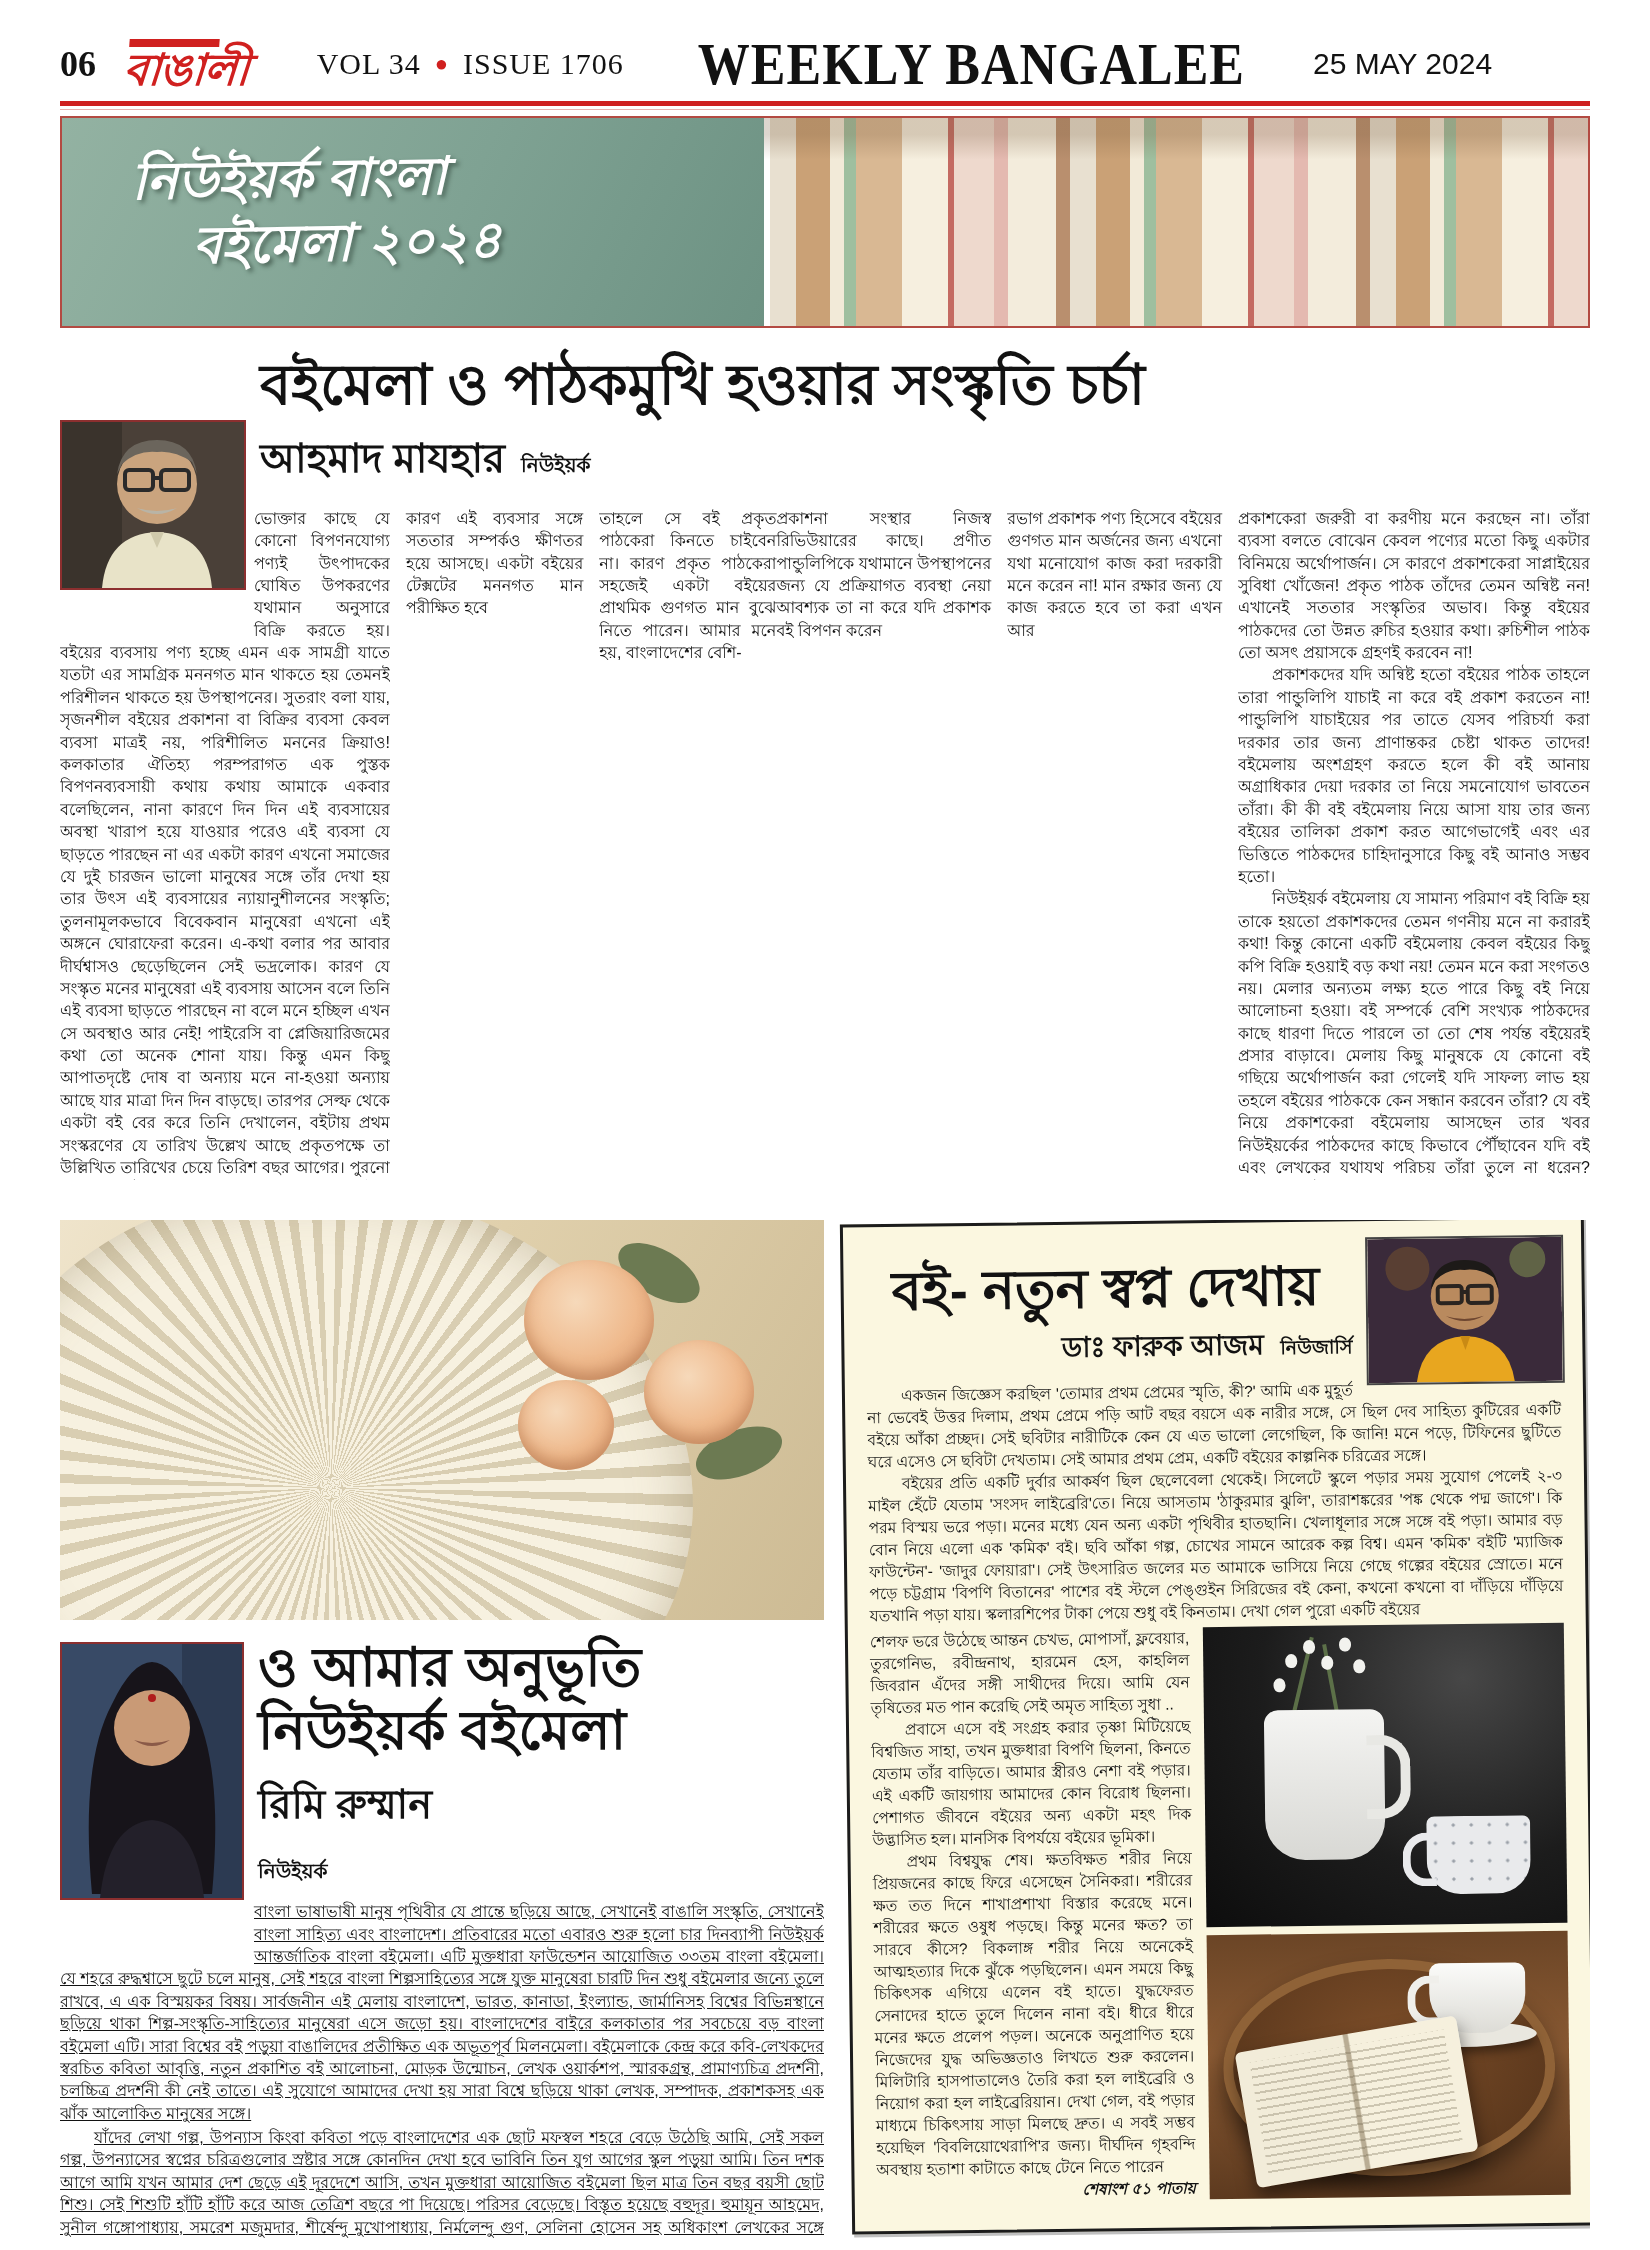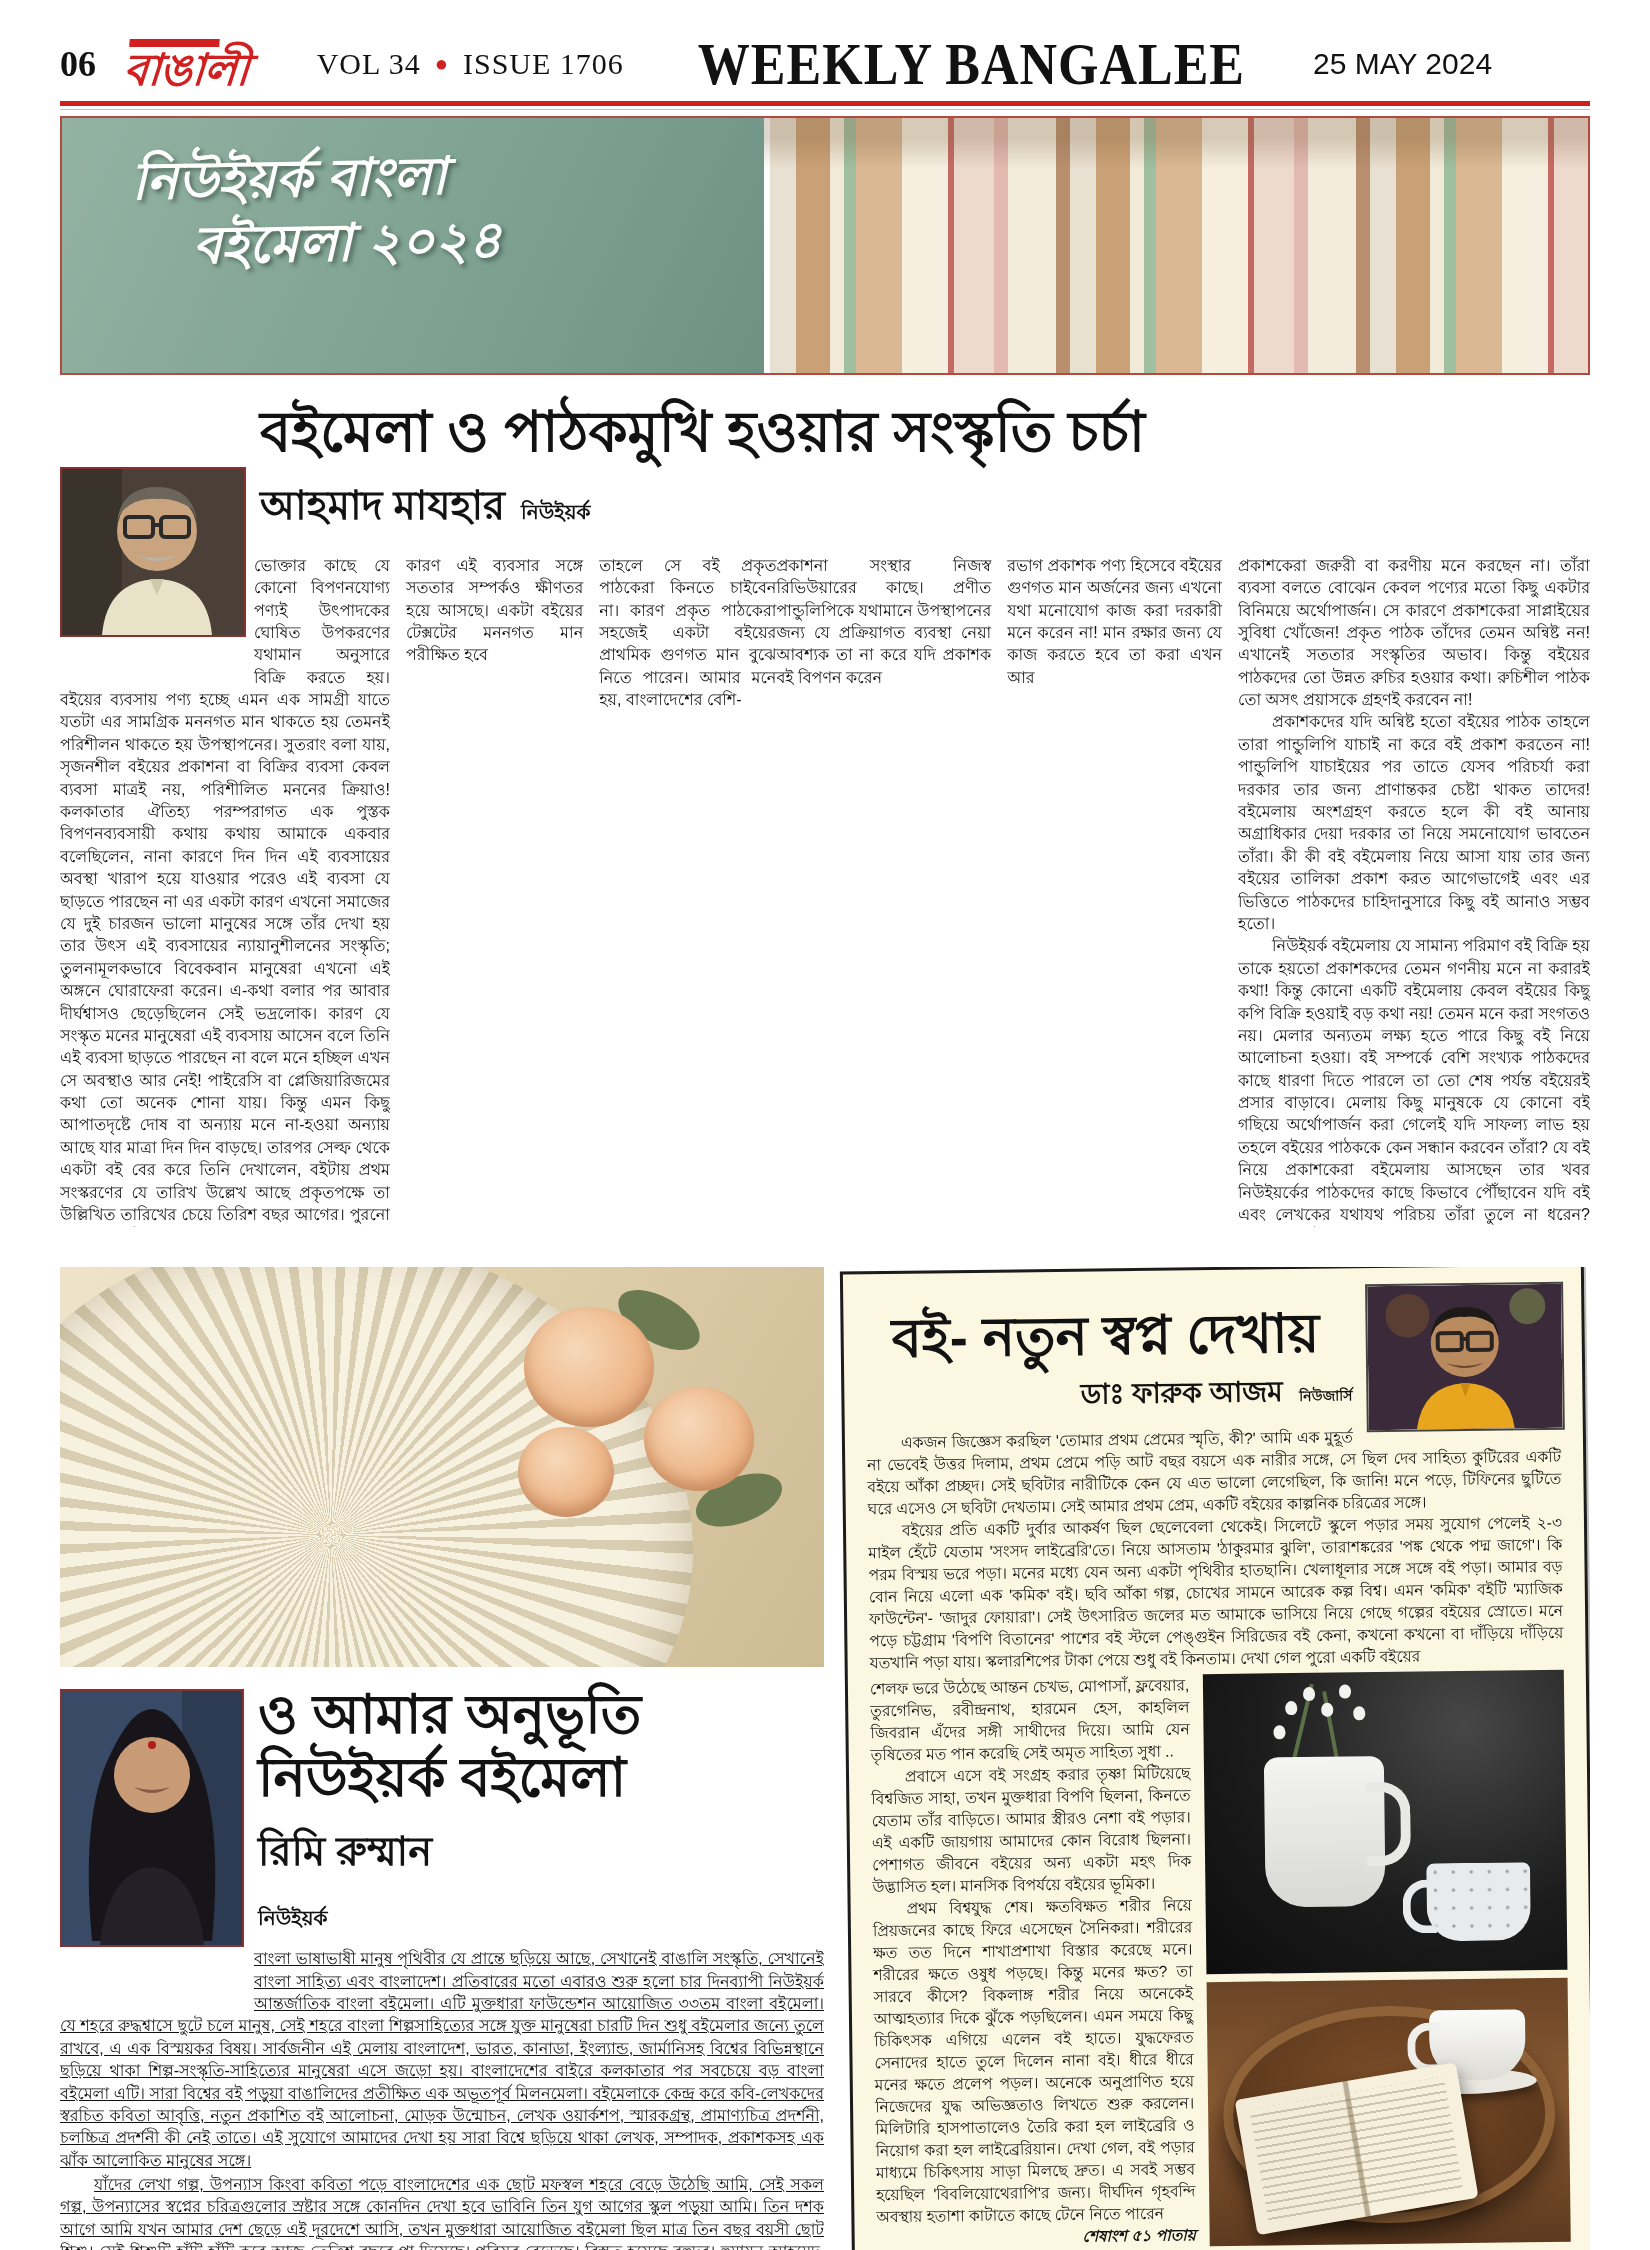--- a/index.html
+++ b/index.html
@@ -17,21 +17,21 @@
           font-style:italic; letter-spacing:-1px; padding-top:12px; transform:skewX(-4deg); }
   .logo::before { content:""; position:absolute; top:2px; left:4px; width:90px; height:8px; background:#d0201f; }
   .volissue { font-family:"Liberation Serif", serif; font-size:30px; letter-spacing:1px; display:flex; align-items:center; gap:14px; margin-left:40px; }
   .red-dot { color:#d0201f; font-size:22px; }
   .masthead { font-family:"Liberation Serif", serif; font-size:52px; font-weight:bold; letter-spacing:1px;
               transform:scaleY(1.15); margin-left:46px; white-space:nowrap; }
   .hdate { font-family:Liberation Sans, sans-serif; font-size:30px; margin-left:40px; }
   .redline { height:5px; background:#cf1f1e; margin-top:8px; box-shadow:0 3px 0 #ffffff, 0 4px 0 #e9b0ad; }
 
   
-  .banner { margin-top:10px; height:259px; border:2px solid #b34a42; display:flex; overflow:hidden; position:relative;gap:6px; }
+  .banner { margin-top:10px; height:212px; border:2px solid #b34a42; display:flex; overflow:hidden; position:relative;gap:6px; }
   .banner-left { width:46%; background:linear-gradient(115deg,#93b2a2 0%,#7fa293 55%,#6d9283 100%); position:relative; }
   .banner-title { position:absolute; left:70px; top:28px; color:#ffffff; font-weight:bold;
                   font-size:52px; line-height:1.25; font-style:italic; text-shadow:3px 3px 4px rgba(40,60,50,.55); transform:rotate(-1deg); }
   .banner-title .l2 { display:block; margin-left:60px; }
   .banner-right { flex:1; background:
       repeating-linear-gradient(90deg,
         #e8e0d0 0 26px, #caa176 26px 60px, #f2ead8 60px 74px, #9fbf9f 74px 86px,
         #d9b893 86px 132px, #f6efdf 132px 178px, #c46a62 178px 184px, #eed9cd 184px 224px,
         #e4b9b0 224px 238px, #f3ecdc 238px 286px, #b98f6e 286px 300px);
   }
@@ -99,21 +99,21 @@
   .contmark { float:right; font-weight:bold; font-style:italic; padding-left:18px; }
 
   
   .a2 { flex:1; position:relative; }
   .a2-box { position:absolute; inset:0 0 8px 0; background:#fbf7e0; border:3px solid #1c1c1c;
       transform:rotate(-.7deg); padding:18px 22px 16px 22px; box-shadow:2px 3px 0 rgba(0,0,0,.25); overflow:hidden; }
   .a2-photo { float:right; width:198px; height:148px; border:2px solid #444; overflow:hidden; margin:-2px -4px 8px 14px; }
   .headline2 { font-size:54px; font-weight:bold; line-height:1.05; padding:18px 0 0 26px; }
   .a2-byline { text-align:right; margin:8px 30px 10px 0; }
   .a2-byline .bname { font-size:28px; font-weight:bold; }
-  .a2-byline .bloc { font-size:14px; font-weight:bold; margin-left:12px; }
+  .a2-byline .bloc { font-size:19px; font-weight:bold; margin-left:12px; }
   .a2-top p { font-size:15.5px; line-height:1.42; text-align:justify; text-indent:34px; }
   .a2-lower { display:flex; gap:14px; margin-top:4px; }
   .a2-leftcol { width:46%; font-size:15.5px; line-height:1.42; text-align:justify; }
   .a2-imgs { flex:1; display:flex; flex-direction:column; gap:8px; }
 
   .lily-photo { position:relative; height:300px; overflow:hidden;
       background:radial-gradient(ellipse at 72% 18%, #474747 0%, #1c1c1c 55%, #0d0d0d 100%); }
   .pitcher { position:absolute; left:60px; top:84px; width:120px; height:150px; background:linear-gradient(180deg,#f4f4f2,#d8d8d4);
       border-radius:14px 14px 40px 40px; }
   .pitcher::before { content:""; position:absolute; right:-26px; top:26px; width:34px; height:64px;

